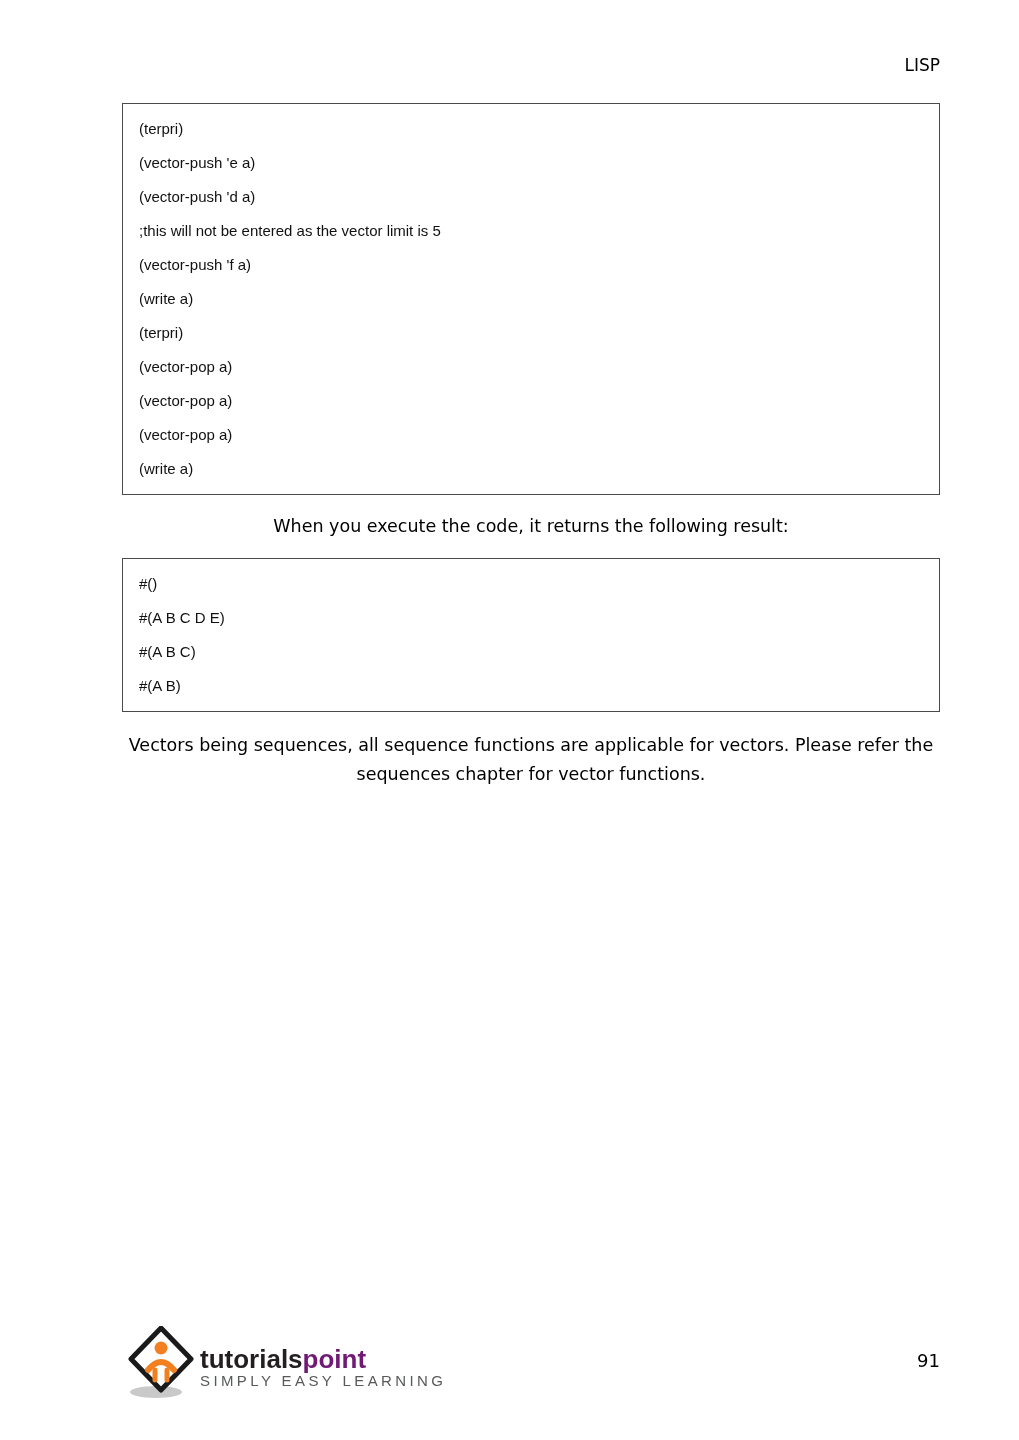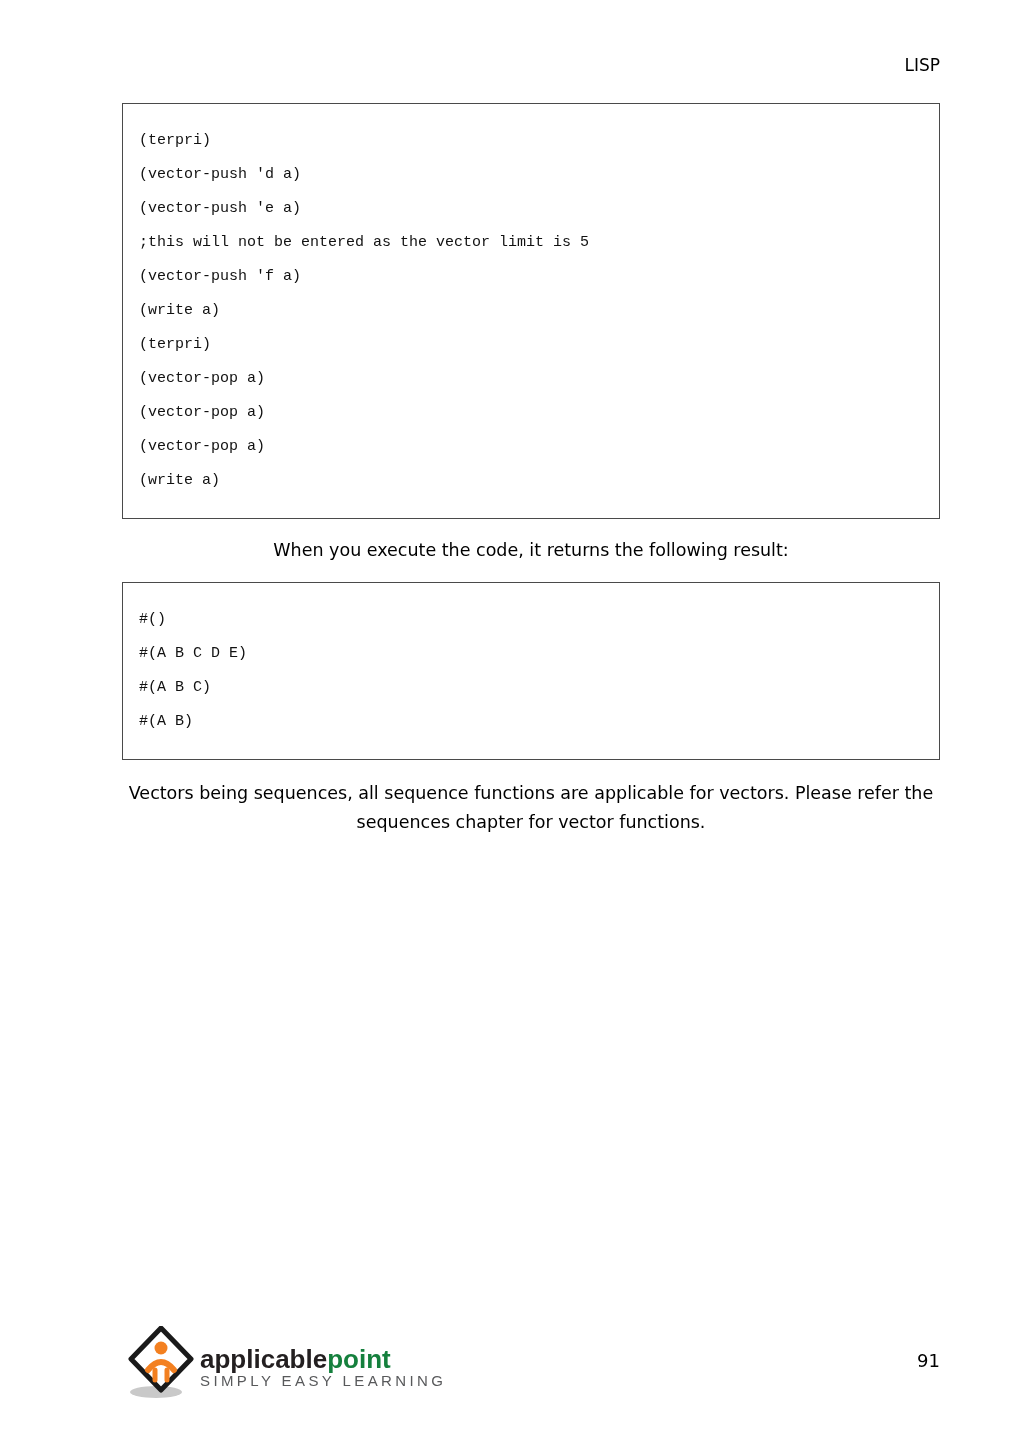--- a/index.html
+++ b/index.html
@@ -19,22 +19,22 @@
     padding: 55px 79px 0 122px;
   }
   .doc-header {
     text-align: right;
     font-size: 17px;
     color: #000000;
     margin-bottom: 28px;
   }
   .code-box {
     border: 1px solid #4a4a4a;
-    padding: 20px 16px;
-    font-family: Liberation Mono, monospace;
+    padding: 8px 16px;
+    font-family: Liberation Sans, sans-serif;
     font-size: 15px;
     color: #111111;
     background: #ffffff;
   }
   .code-line {
     line-height: 34px;
     white-space: pre;
   }
   .para {
     font-size: 17.5px;
@@ -73,21 +73,21 @@
   }
   .brand-line {
     font-family: "Liberation Sans", sans-serif;
     font-weight: bold;
     font-size: 26px;
     letter-spacing: 0px;
     line-height: 26px;
     white-space: nowrap;
   }
   .brand-black { color: #231f20; }
-  .brand-orange { color: #15803d; }
+  .brand-orange { color: #701a75; }
   .tagline {
     font-family: "Liberation Sans", sans-serif;
     font-size: 15px;
     letter-spacing: 3.4px;
     color: #58595b;
     margin-top: 0;
     white-space: nowrap;
   }
   .page-number {
     position: absolute;
@@ -99,22 +99,22 @@
 </style>
 </head>
 <body>
 
 <div class="page">
 
   <div class="doc-header">LISP</div>
 
   <div class="code-box">
     <div class="code-line">(terpri)</div>
+    <div class="code-line">(vector-push 'e a)</div>
     <div class="code-line">(vector-push 'd a)</div>
-    <div class="code-line">(vector-push 'e a)</div>
     <div class="code-line">;this will not be entered as the vector limit is 5</div>
     <div class="code-line">(vector-push 'f a)</div>
     <div class="code-line">(write a)</div>
     <div class="code-line">(terpri)</div>
     <div class="code-line">(vector-pop a)</div>
     <div class="code-line">(vector-pop a)</div>
     <div class="code-line">(vector-pop a)</div>
     <div class="code-line">(write a)</div>
   </div>
 
@@ -134,20 +134,20 @@
       <span class="logo-mark">
         <svg width="66" height="74" viewBox="0 0 66 74">
           <ellipse cx="28" cy="66" rx="26" ry="6" fill="#c9c9c9"></ellipse>
           <path d="M33 2 L63 33 L33 64 L3 33 Z" fill="#ffffff" stroke="#1a1a1a" stroke-width="5" stroke-linejoin="round"></path>
           <circle cx="33" cy="22" r="6.5" fill="#f38020"></circle>
           <path d="M20 44 Q33 28 46 44" fill="none" stroke="#f38020" stroke-width="6" stroke-linecap="round"></path>
           <path d="M27 44 L27 54 M39 44 L39 54" fill="none" stroke="#f38020" stroke-width="5" stroke-linecap="round"></path>
         </svg>
       </span>
       <span class="logo-text-block">
-        <span class="brand-line"><span class="brand-black">applicable</span><span class="brand-orange">point</span></span>
+        <span class="brand-line"><span class="brand-black">tutorials</span><span class="brand-orange">point</span></span>
         <span class="tagline">SIMPLY EASY LEARNING</span>
       </span>
     </div>
     <div class="page-number">91</div>
   </div>
 
 </div>
 
 </body></html>

